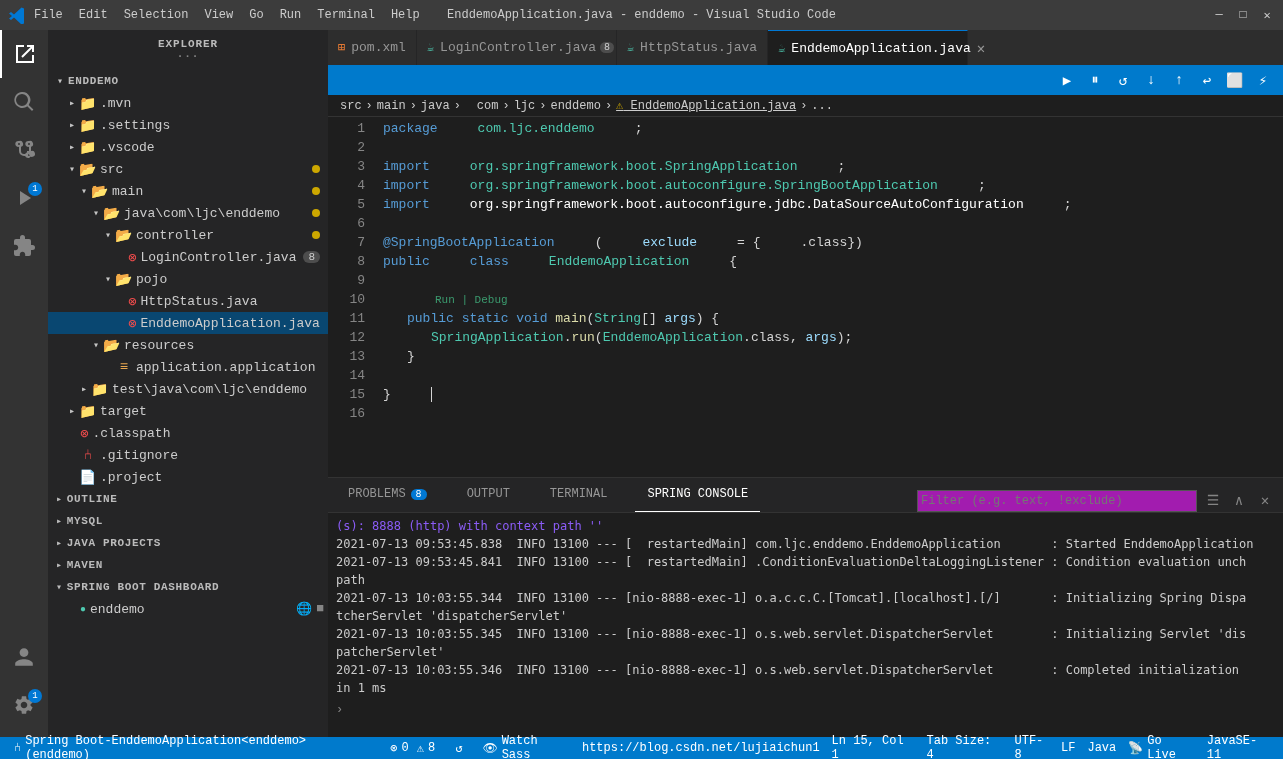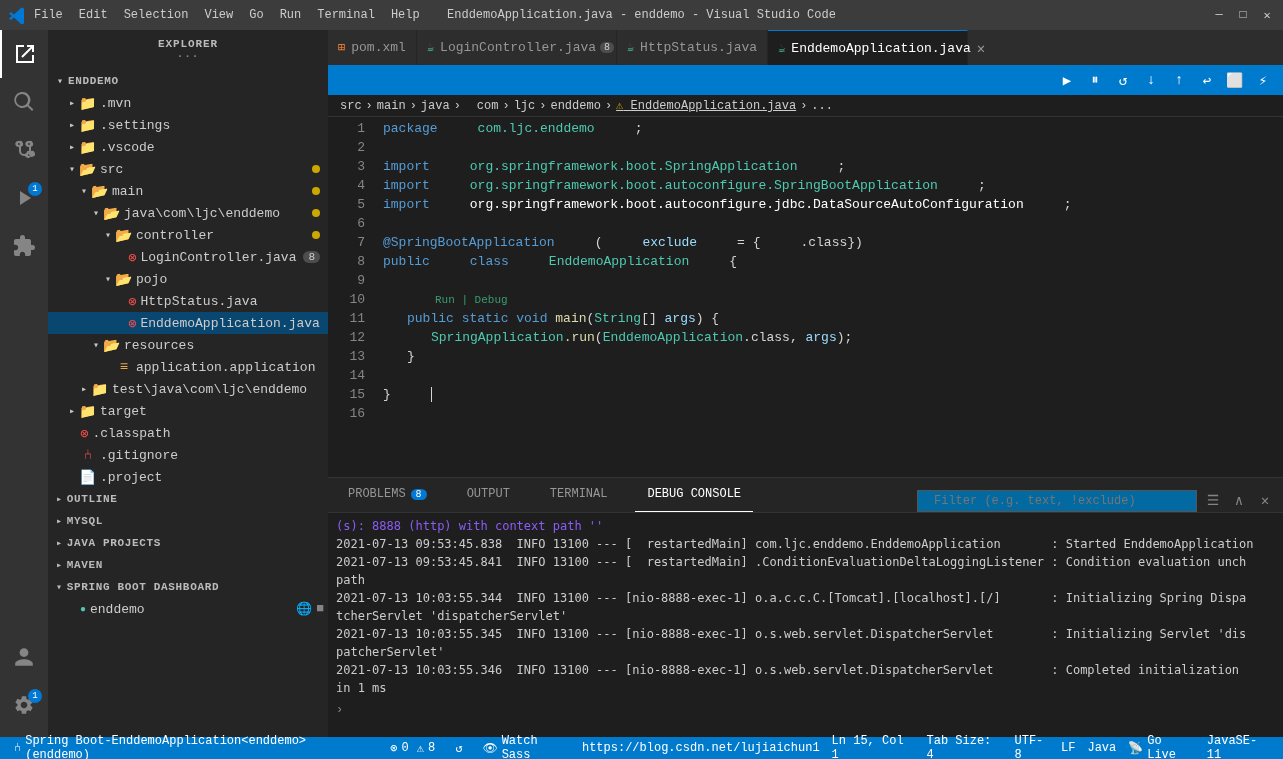--- a/index.html
+++ b/index.html
@@ -80,21 +80,21 @@
     .run-debug { color: #3b9a6e; font-size: 11px; padding-left: 28px; }
 
     
     .bottom-panel { height: 260px; background: #1e1e1e; display: flex; flex-direction: column; border-top: 1px solid #333; flex-shrink: 0; }
     .panel-tabs { display: flex; align-items: flex-end; height: 35px; background: #252526; border-bottom: 1px solid #333; padding: 0 8px; gap: 16px; font-family: Liberation Mono, monospace; }
     .panel-tab { padding: 0 12px; height: 35px; display: flex; align-items: center; font-size: 12px; color: #969696; cursor: pointer; border-bottom: 1px solid transparent; }
     .panel-tab.active { color: #ffffff; border-bottom: 1px solid #ffffff; }
     .panel-tab-badge { background: #0078d4; color: white; font-size: 10px; border-radius: 10px; padding: 0 5px; margin-left: 5px; }
     .panel-actions { margin-left: auto; display: flex; gap: 6px; color: #858585; }
     .panel-action { cursor: pointer; font-size: 14px; width: 20px; height: 20px; display: flex; align-items: center; justify-content: center; }
-    .filter-input { background: #0369a1; border: 1px solid #555; color: #d4d4d4; font-size: 12px; padding: 2px 16px; height: 22px; width: 280px; font-family: inherit; }
+    .filter-input { background: #a21caf; border: 1px solid #555; color: #d4d4d4; font-size: 12px; padding: 2px 3px; height: 22px; width: 280px; font-family: inherit; }
     .panel-content { flex: 1; overflow-y: auto; overflow-x: auto; padding: 4px 8px; font-size: 12px; line-height: 1.5; }
     .panel-content::-webkit-scrollbar { width: 6px; height: 6px; }
     .panel-content::-webkit-scrollbar-thumb { background: #424242; }
     .log-line { white-space: pre; font-family: 'Consolas', monospace; font-size: 12px; color: #cccccc; }
     .log-green { color: #8b5cf6; }
 
     
     .status-bar { background: #007acc; height: 22px; display: flex; align-items: center; padding: 0 8px; flex-shrink: 0; color: white; font-size: 12px; gap: 8px; }
     .status-item { display: flex; align-items: center; gap: 4px; padding: 0 6px; cursor: pointer; height: 22px; }
     .status-right { margin-left: auto; display: flex; }
@@ -424,21 +424,21 @@
     </div>
 
     <div class="bottom-panel">
       <div class="panel-tabs">
         <div class="panel-tab">
           PROBLEMS
           <span class="panel-tab-badge">8</span>
         </div>
         <div class="panel-tab">OUTPUT</div>
         <div class="panel-tab">TERMINAL</div>
-        <div class="panel-tab active">DEBUG CONSOLE</div>
+        <div class="panel-tab active">SPRING CONSOLE</div>
         <div class="panel-actions">
           <input class="filter-input" placeholder="Filter (e.g. text, !exclude)" type="text" style="">
           <span class="panel-action">☰</span>
           <span class="panel-action">∧</span>
           <span class="panel-action">✕</span>
         </div>
       </div>
       <div class="panel-content">
         <div class="log-line"><span class="log-green">(s): 8888 (http) with context path ''</span></div>
         <div class="log-line">2021-07-13 09:53:45.838  INFO 13100 --- [  restartedMain] com.ljc.enddemo.EnddemoApplication       : Started EnddemoApplication</div>

